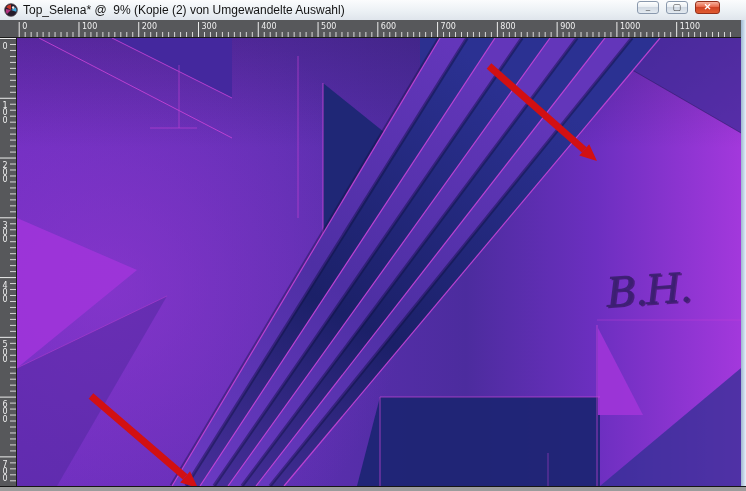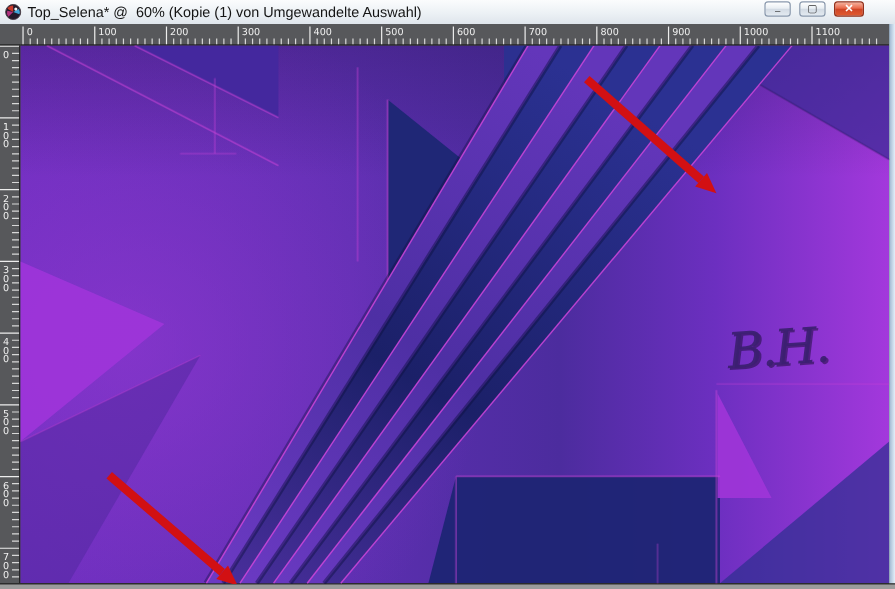--- a/index.html
+++ b/index.html
@@ -46,21 +46,21 @@
 <div class="window">
 
   <div class="titlebar">
     <svg class="app-icon" viewBox="0 0 14 14">
       <circle cx="7" cy="7" r="6.3" fill="#241a2a" stroke="#4a4048" stroke-width="0.8"></circle>
       <path d="M7 7 L2.2 4.2 A5.5 5.5 0 0 1 7 1.5 Z" fill="#c9392b"></path>
       <path d="M7 7 L11.8 4.4 A5.5 5.5 0 0 1 12.2 8.8 Z" fill="#3fa6d8"></path>
       <path d="M7 7 L3 11 A5.5 5.5 0 0 1 2 6 Z" fill="#b2327f"></path>
       <circle cx="9.2" cy="4.6" r="1.3" fill="#f2f2f2"></circle>
     </svg>
-    <span class="title-text">Top_Selena* @  60% (Kopie (1) von Umgewandelte Auswahl)</span>
+    <span class="title-text">Top_Selena* @  9% (Kopie (2) von Umgewandelte Auswahl)</span>
     <div class="winbtns">
       <div class="wbtn min">
           <span>–</span>
         </div>
       <div class="wbtn max">
           <span>▢</span>
         </div>
       <div class="wbtn close">
           <span>✕</span>
         </div>

